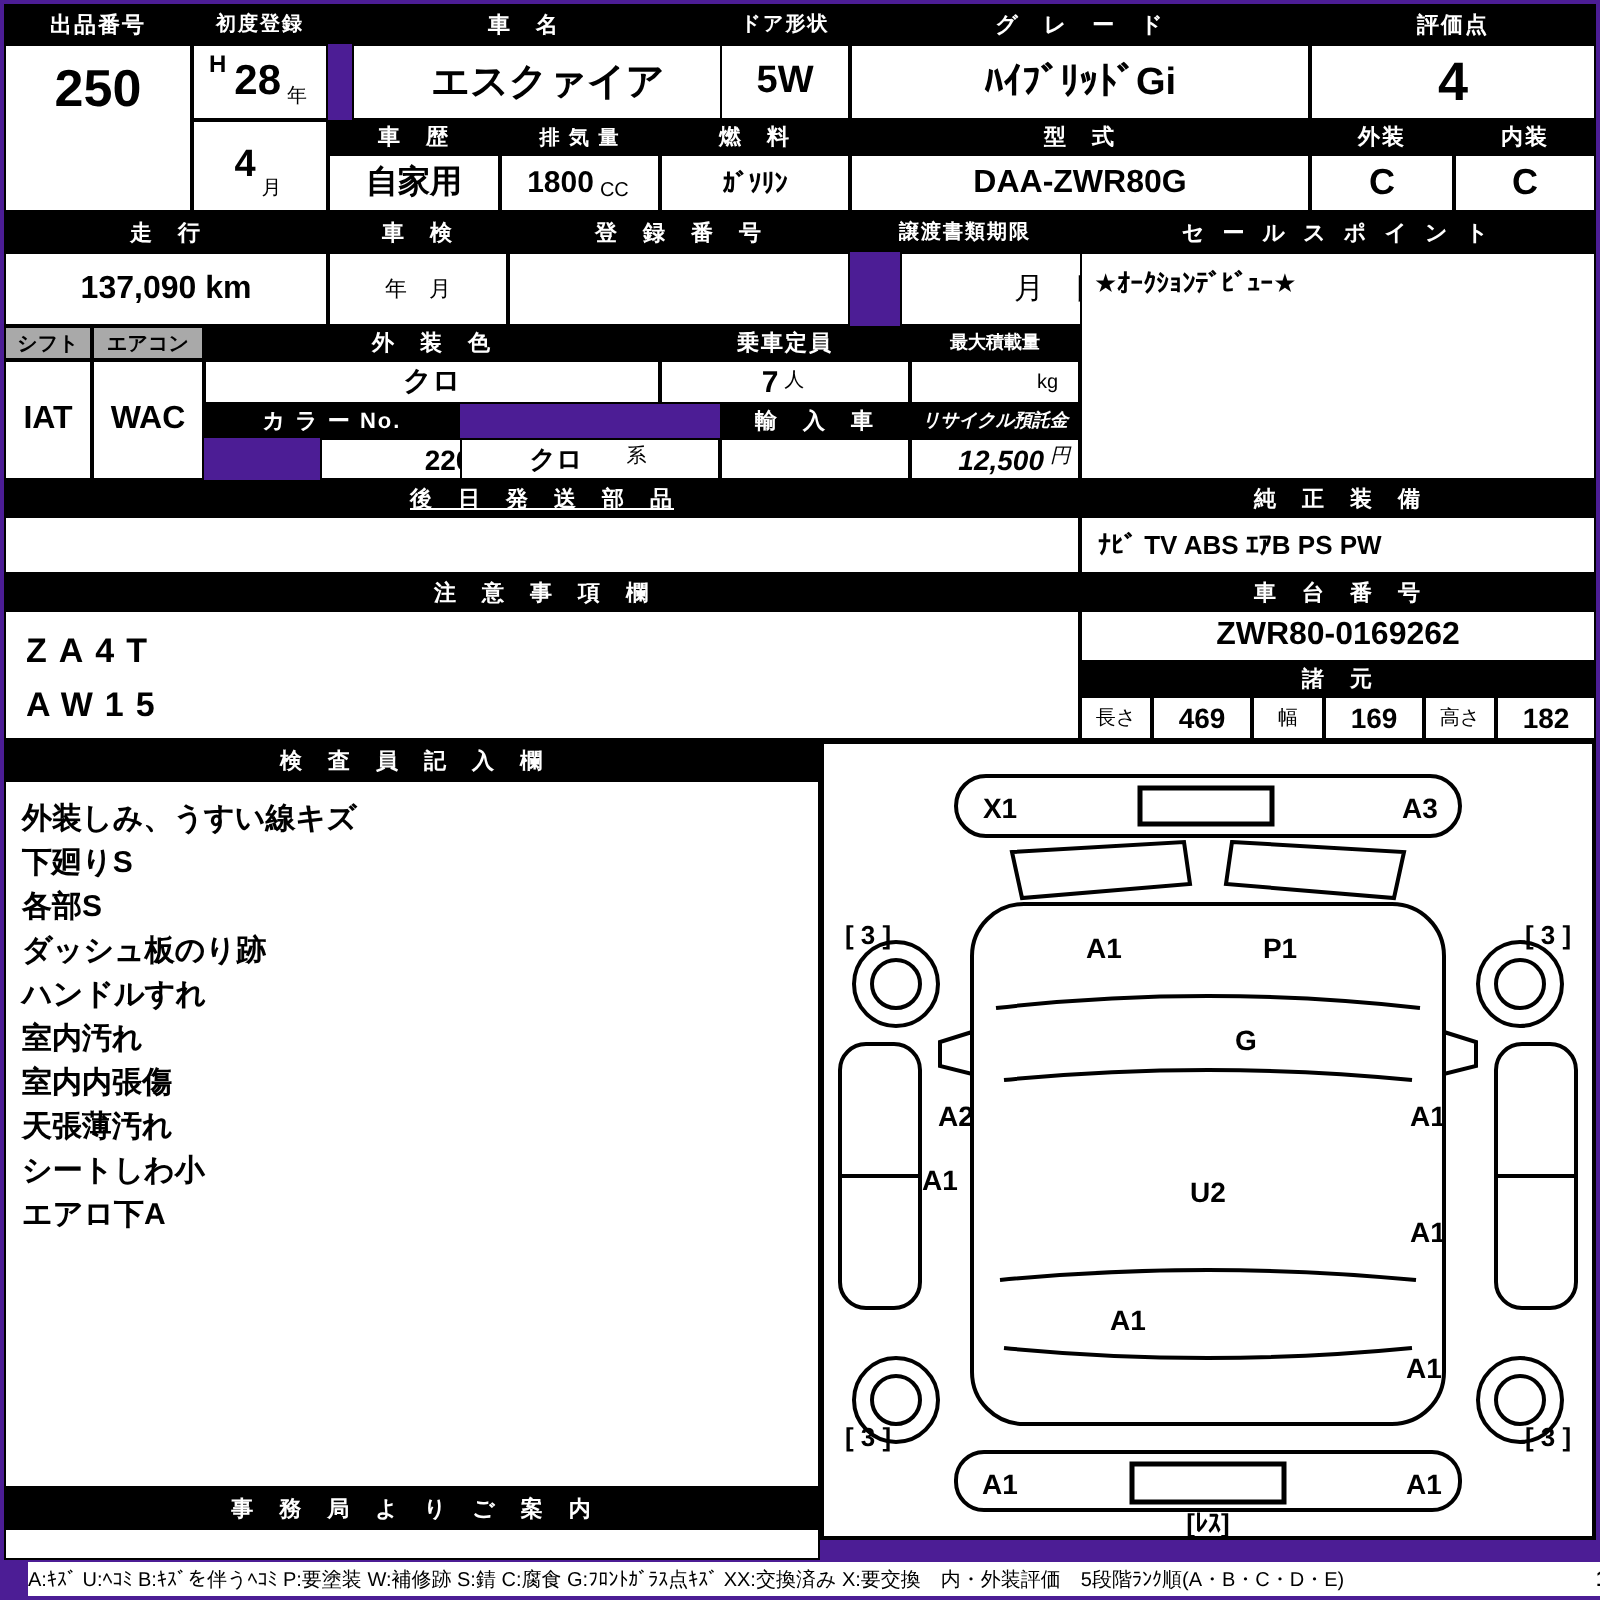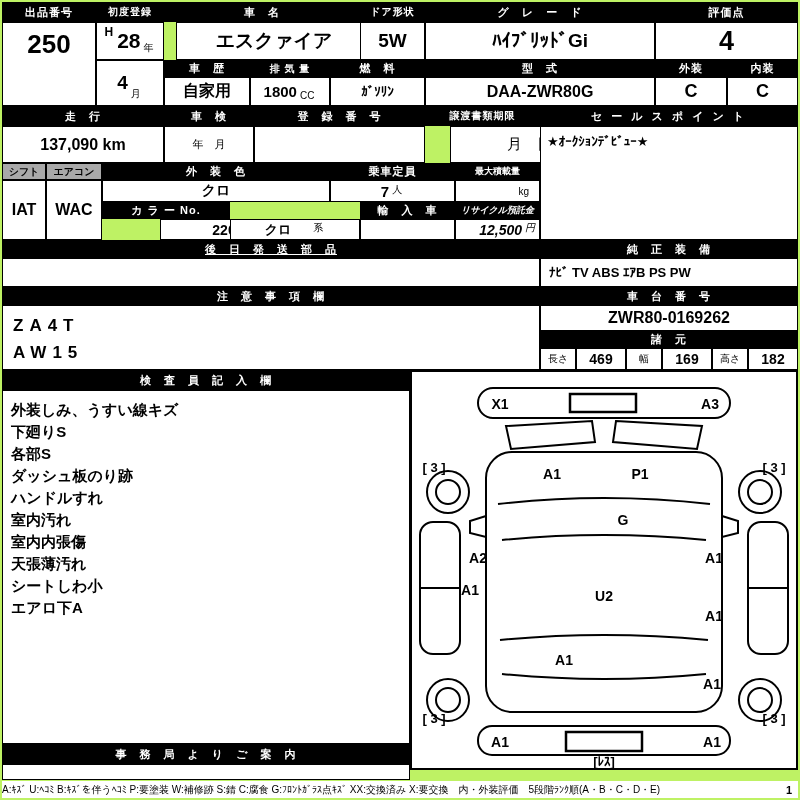--- a/index.html
+++ b/index.html
@@ -1,29 +1,29 @@
 <!DOCTYPE html>
 <html><head>
 <meta charset="utf-8">
 <style>
   html,body{margin:0;padding:0;background:#fff;}
-  .sheet{position:relative;width:800px;height:800px;background:#bef264;
+  .sheet{position:relative;width:800px;height:800px;background:#4c1d95;
          font-family:"Liberation Sans","DejaVu Sans",sans-serif;color:#000;}
   .cell{position:absolute;box-sizing:border-box;border:1px solid #000;background:#fff;overflow:hidden;}
   .hdr{background:#000;color:#fff;display:flex;align-items:center;justify-content:center;
        font-size:11px;font-weight:bold;letter-spacing:1px;white-space:nowrap;}
   .hdr-gray{background:#a9a9a9;color:#000;}
   .val{display:flex;align-items:center;justify-content:center;font-weight:bold;white-space:nowrap;}
   .vtop{align-items:flex-start;}
   .vleft{justify-content:flex-start;}
   .vright{justify-content:flex-end;}
   .plain{font-weight:normal;}
   .unit{font-size:10px;font-weight:normal;align-self:flex-end;margin:0 2px 4px 3px;}
   .era{font-size:12px;font-weight:bold;align-self:flex-start;margin:2px 4px 0 0;}
-  .noborder{border:none;}
+  .noborder{border:none;margin-left:12px;}
   .notes-lines{display:block;padding:6px 10px;}
   .notes-lines div{font-size:17px;font-weight:bold;letter-spacing:6px;line-height:27px;}
   .insp-lines{display:block;padding:8px 8px;}
   .insp-lines div{font-size:15px;font-weight:bold;line-height:22px;}
   svg text{font-family:"Liberation Sans","DejaVu Sans",sans-serif;font-weight:bold;font-size:14px;fill:#000;}
   svg .corner{font-size:13px;}
 </style>
 </head>
 <body>
 

